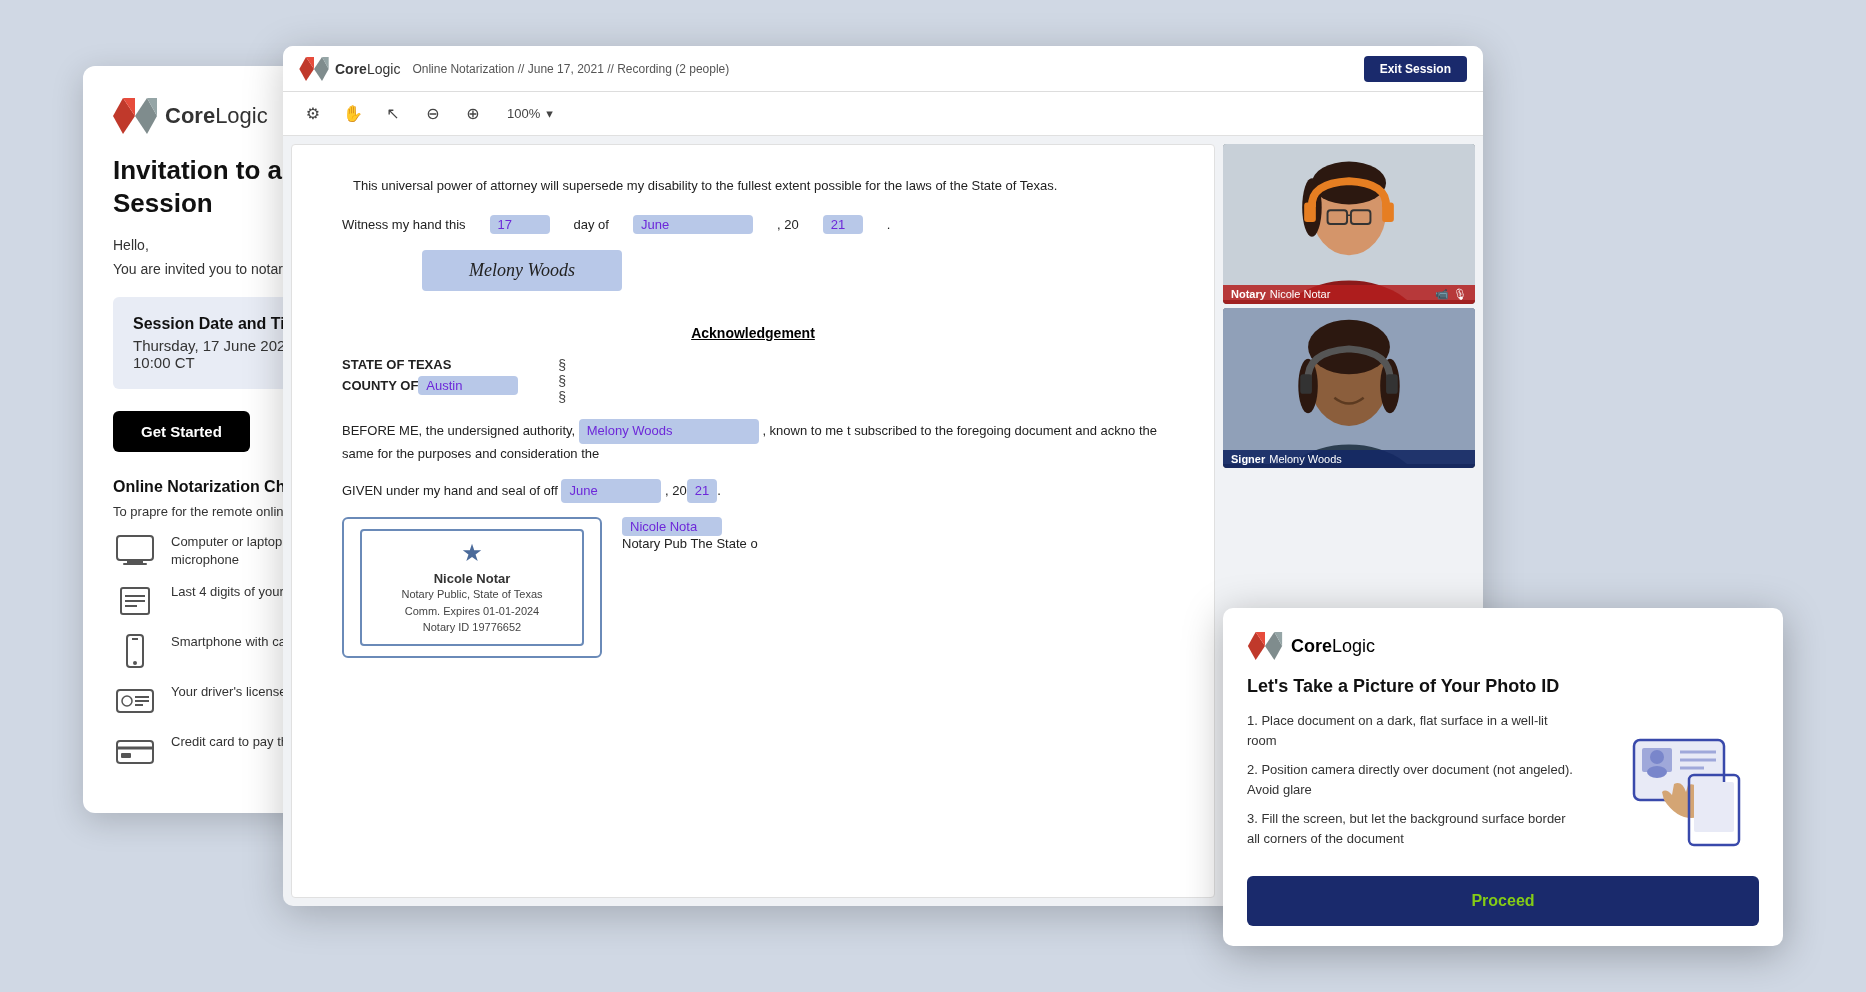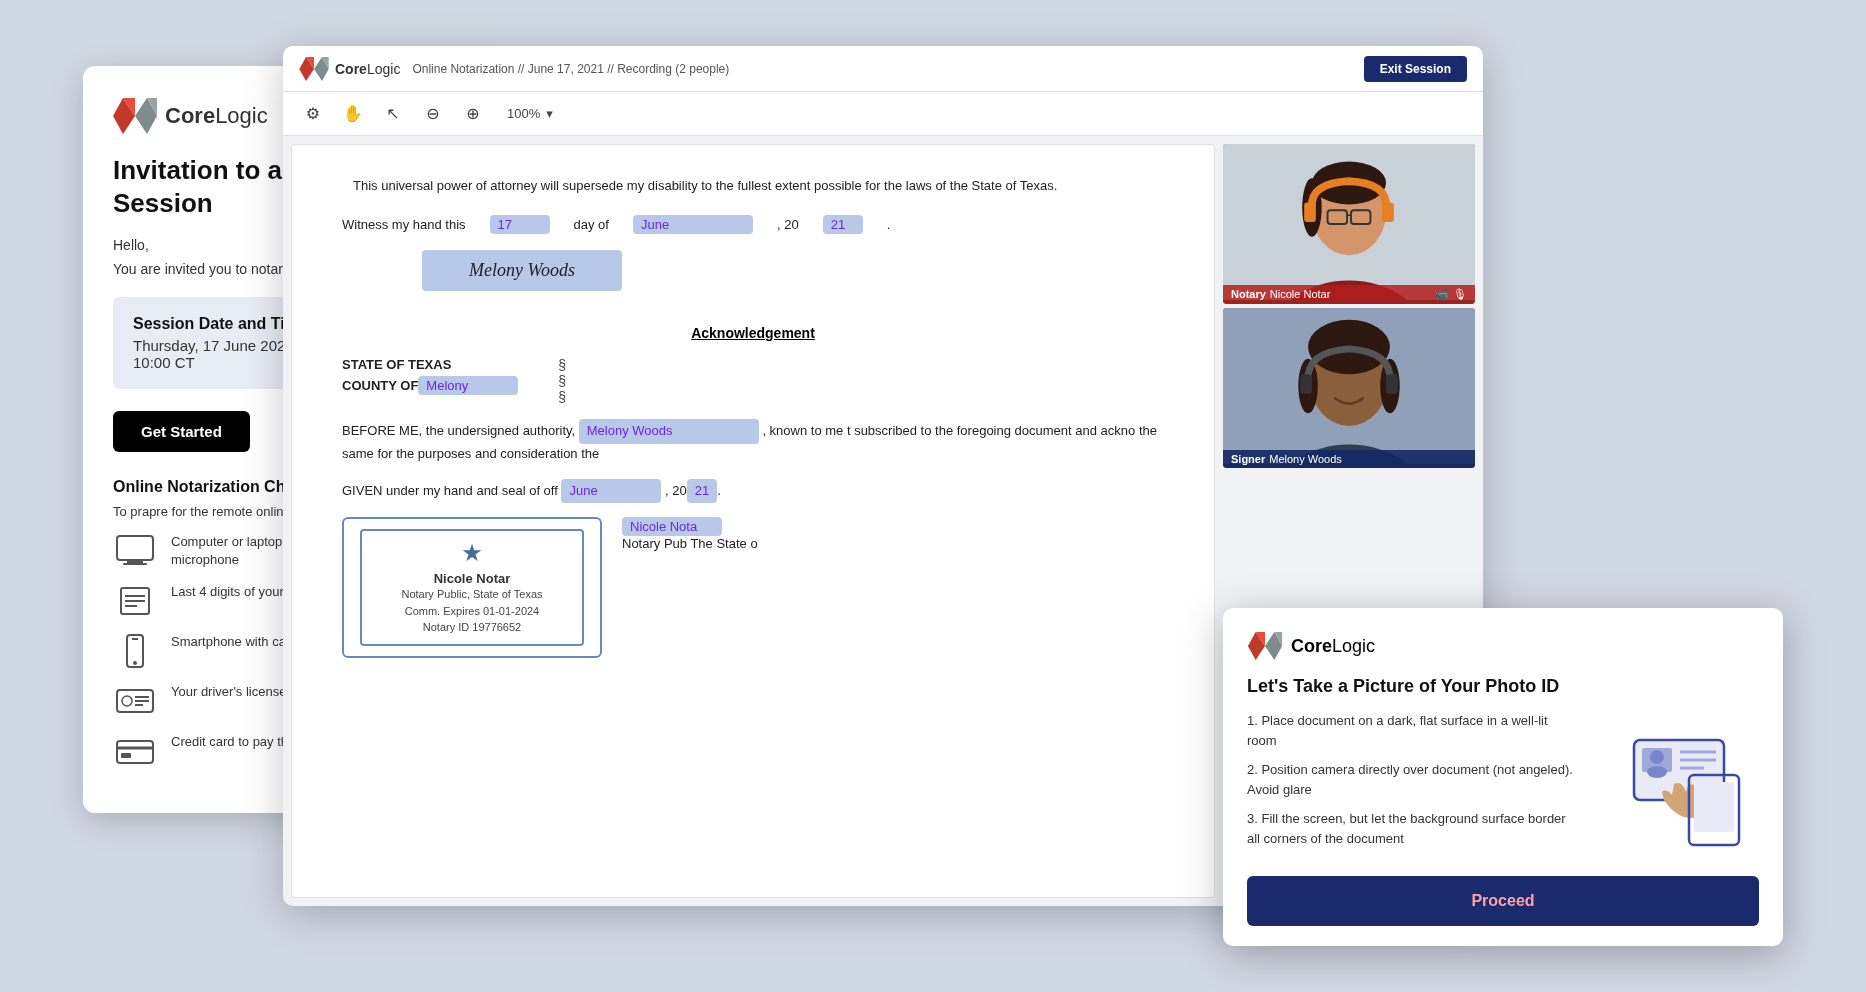--- a/index.html
+++ b/index.html
@@ -471,21 +471,21 @@
       width: 160px;
       flex-shrink: 0;
       display: flex;
       align-items: center;
       justify-content: center;
     }
 
     .proceed-btn {
       width: 100%;
       background: #1a2a6c;
-      color: #fca5a5;
+      color: #84cc16;
       border: none;
       border-radius: 6px;
       padding: 16px;
       font-size: 16px;
       font-weight: 600;
       cursor: pointer;
       margin-top: 18px;
       display: block;
       text-align: center;
     }
@@ -635,21 +635,21 @@
           <div class="doc-signature-box">Melony Woods</div>
         </div>
 
         <div class="doc-ack-title">Acknowledgement</div>
 
         <div class="doc-state-section">
           <div>
             <div class="doc-state-left">STATE OF TEXAS</div>
             <div style="display:flex;align-items:center;margin-top:4px;">
               <span class="doc-state-left">COUNTY OF</span>
-              <span class="doc-field" style="min-width:100px;">Melony</span>
+              <span class="doc-field" style="min-width:100px;">Austin</span>
             </div>
           </div>
           <div class="doc-state-symbols">
             §<br>§<br>§
           </div>
         </div>
 
         <p class="doc-before-me">
           BEFORE ME, the undersigned authority,
           <span class="doc-field" style="min-width:180px; display:inline-block;">Melony Woods</span>

